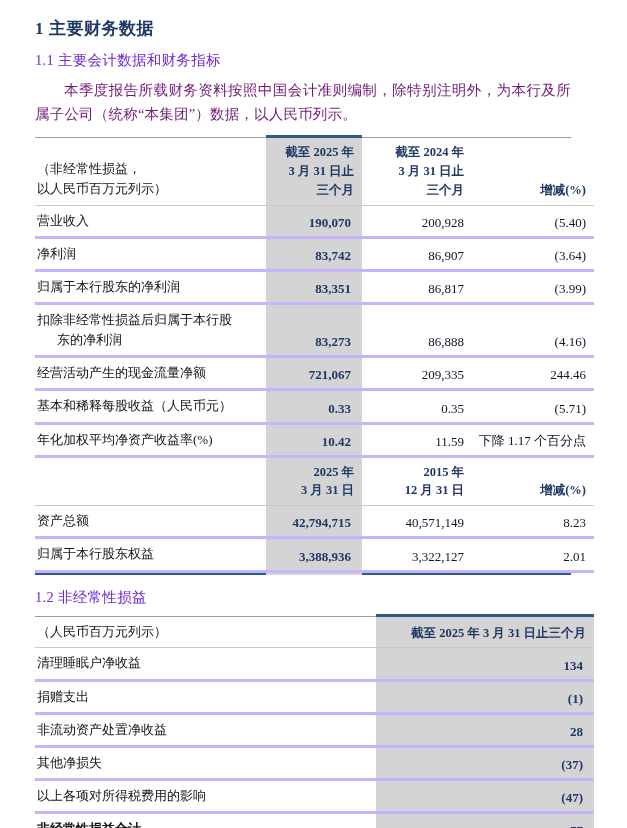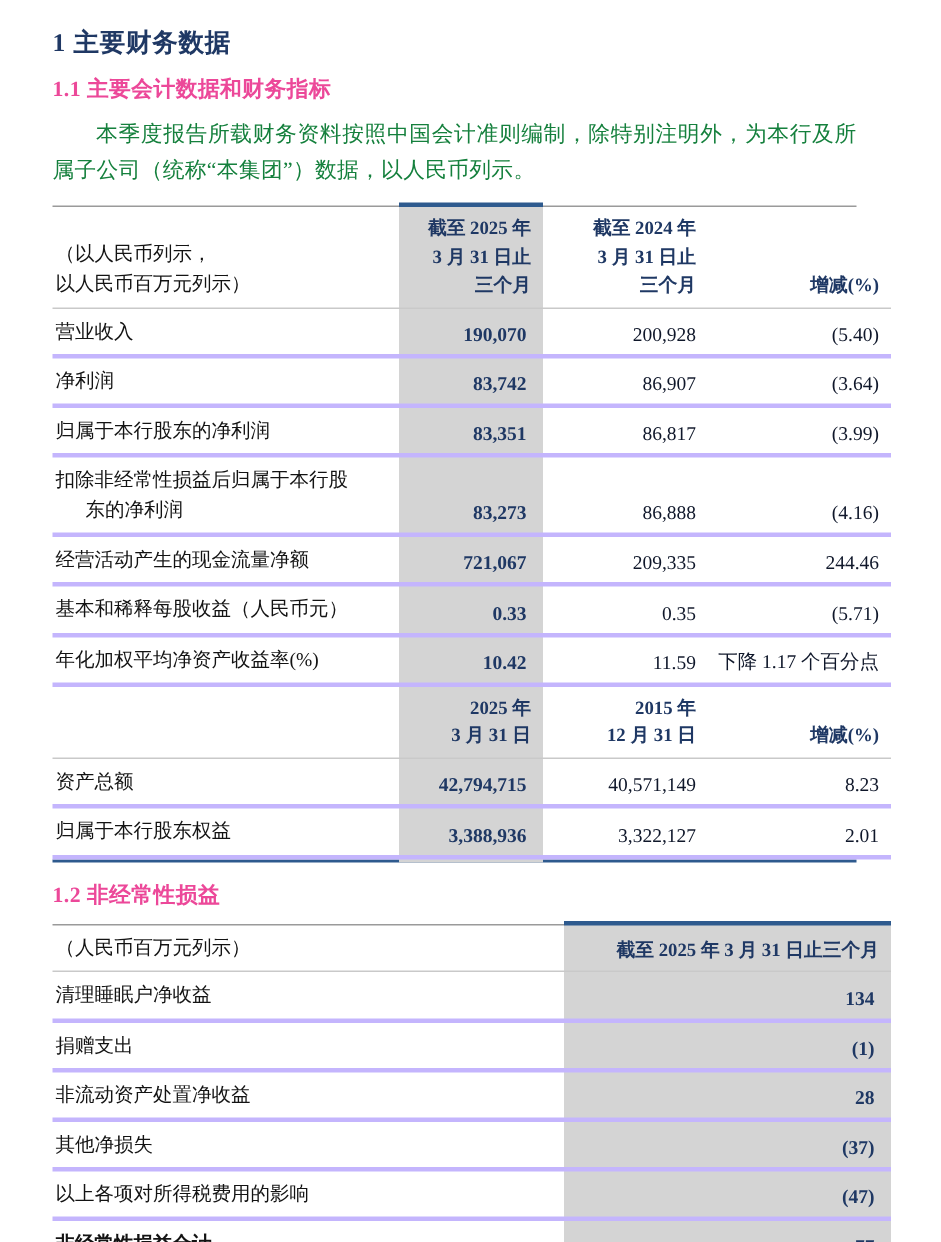--- a/index.html
+++ b/index.html
@@ -28,34 +28,34 @@
     font-size: 17px;
     font-weight: bold;
     color: #1F3864;
     letter-spacing: 0.5px;
     margin: 6px 0 10px 0;
     line-height: 1.3;
   }
   .h1 .num { margin-right: 5px; }
   .h2 {
     font-size: 14.5px;
-    font-weight: bold;
-    color: #ec4899;
+    font-weight: normal;
+    color: #6d28d9;
     margin: 0 0 9px 0;
     line-height: 1.4;
     letter-spacing: 0.3px;
   }
   .para {
     font-size: 14.5px;
     line-height: 1.62;
     text-indent: 2em;
     margin: 0 0 11px 0;
     text-align: justify;
     letter-spacing: 0.2px;
-    color: #15803d;
+    color: #701a75;
   }
 
   
   .fin-table {
     width: 100%;
     border-collapse: collapse;
     table-layout: fixed;
     font-size: 13px;
     position: relative;
   }
@@ -162,21 +162,21 @@
     <table class="fin-table">
       <colgroup>
         <col style="width:231px">
         <col style="width:96px">
         <col style="width:110px">
         <col style="width:122px">
       </colgroup>
       <tbody>
         <tr class="hdr-row">
           <td class="lbl">
-            <div>（以人民币列示，</div>
+            <div>（非经常性损益，</div>
             <div>以人民币百万元列示）</div>
           </td>
           <td class="num">
             <div class="nowrap">截至 2025 年</div>
             <div class="nowrap">3 月 31 日止</div>
             <div class="nowrap">三个月</div>
           </td>
           <td class="num">
             <div class="nowrap">截至 2024 年</div>
             <div class="nowrap">3 月 31 日止</div>

